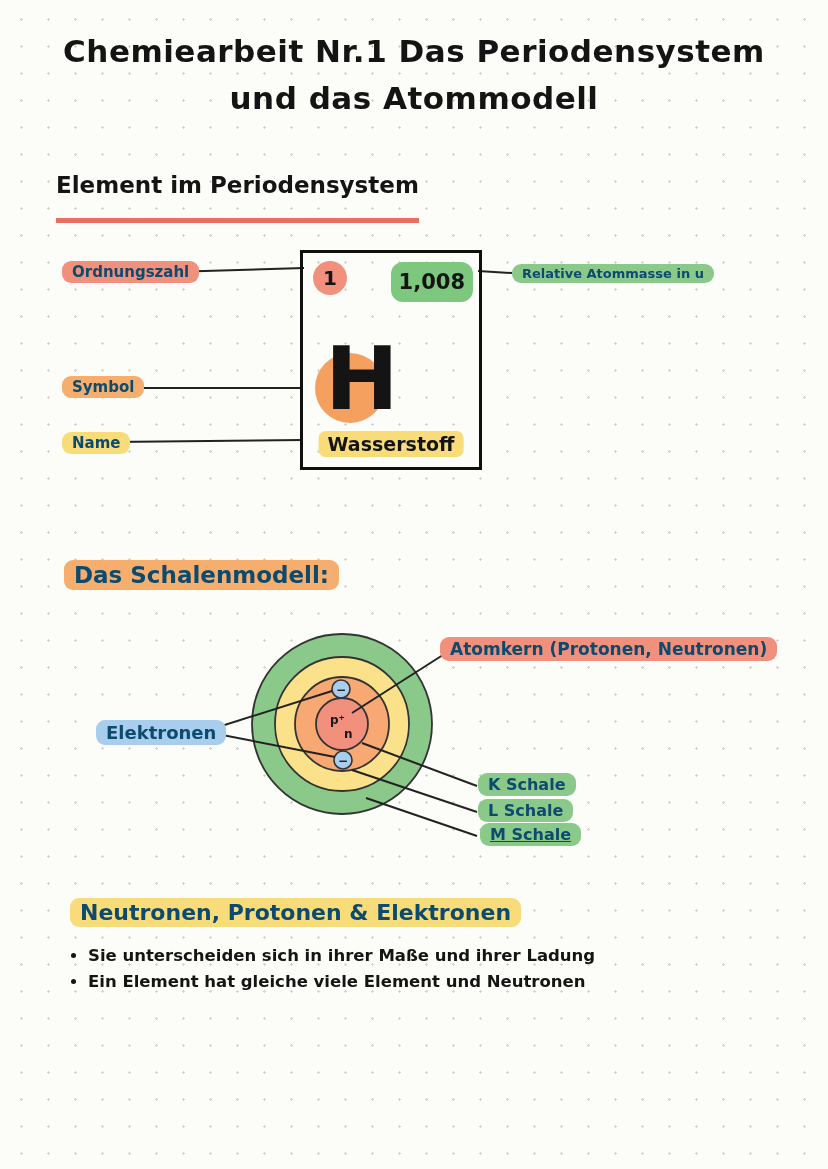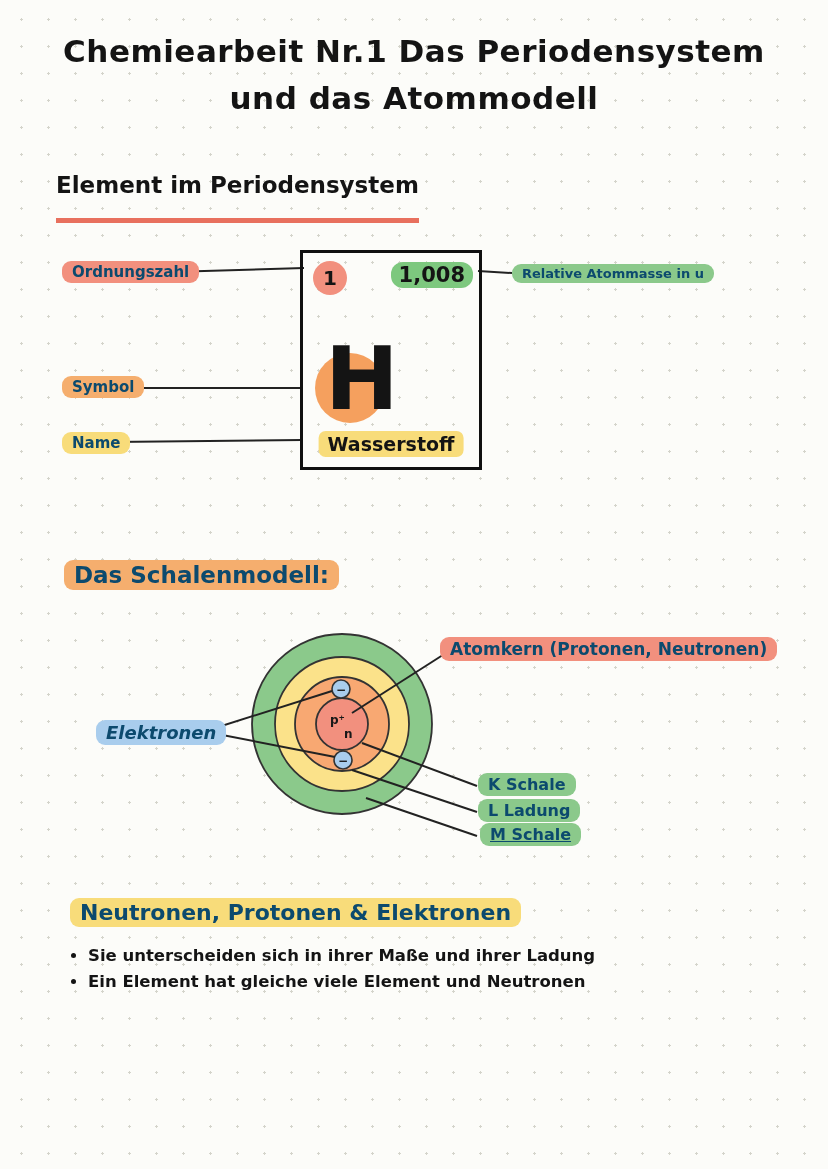--- a/index.html
+++ b/index.html
@@ -30,34 +30,34 @@
   .hl-orange { background:#f5ae6e; }
   .hl-yellow { background:#f8dc7a; }
   .hl-green  { background:#8bc98b; }
   .hl-blue   { background:#a9cded; }
 
   
   .element-card { left:300px; top:250px; width:176px; height:214px; border:3.5px solid #101010; z-index:2; }
   .number-badge { position:absolute; left:10px; top:8px; width:34px; height:34px; border-radius:50%;
                   background:#f2907e; text-align:center; line-height:34px; font-size:20px; font-weight:800; }
   .mass-badge   { position:absolute; right:6px; top:9px; background:#7dc87e; border-radius:12px;
-                  padding:1px 8px; font-size:21px; font-weight:800; }
+                  padding:8px 8px; font-size:21px; font-weight:800; }
   .h-blob   { position:absolute; left:12px; top:100px; width:70px; height:70px; border-radius:50%; background:#f5a05e; }
   .h-letter { position:absolute; left:22px; top:82px; font-size:88px; line-height:1; font-weight:800; }
   .name-badge { position:absolute; left:50%; bottom:10px; transform:translateX(-50%); background:#f8dc7a;
                 border-radius:7px; padding:2px 9px; font-size:19px; font-weight:800; white-space:nowrap; }
 
   
   .lbl { z-index:3; white-space:nowrap; }
   .lbl-ordnungszahl { left:62px;  top:261px; font-size:15px; }
   .lbl-symbol       { left:62px;  top:376px; font-size:15px; }
   .lbl-name         { left:62px;  top:432px; font-size:15px; }
   .lbl-mass         { left:512px; top:264px; font-size:13px; }
   .lbl-atomkern     { left:440px; top:637px; font-size:17px; }
-  .lbl-elektronen   { left:96px;  top:720px; font-size:18px;font-style:italic; }
+  .lbl-elektronen   { left:96px;  top:720px; font-size:18px; }
   .lbl-k            { left:478px; top:773px; font-size:16px; }
   .lbl-l            { left:478px; top:799px; font-size:16px; }
   .lbl-m            { left:480px; top:823px; font-size:16px;text-decoration:underline; }
 
   .heading-element  { left:56px; top:172px; }
   .heading-shell    { left:64px; top:560px;border-radius:11px; }
   .heading-particle { left:70px; top:898px; font-size:22px; }
 
   
   .bullets { left:66px; top:946px; margin:0; padding-left:22px; }
@@ -122,21 +122,21 @@
   <span class="abs lbl lbl-name hl hl-yellow">Name</span>
   <span class="abs lbl lbl-mass hl hl-green">Relative Atommasse in u</span>
 
   <div class="abs heading-shell sec-heading">
     <span class="hl hl-orange">Das Schalenmodell:</span>
   </div>
 
   <span class="abs lbl lbl-atomkern hl hl-red">Atomkern (Protonen, Neutronen)</span>
   <span class="abs lbl lbl-elektronen hl hl-blue">Elektronen</span>
   <span class="abs lbl lbl-k hl hl-green">K Schale</span>
-  <span class="abs lbl lbl-l hl hl-green">L Ladung</span>
+  <span class="abs lbl lbl-l hl hl-green">L Schale</span>
   <span class="abs lbl lbl-m hl hl-green">M Schale</span>
 
   <div class="abs heading-particle sec-heading">
     <span class="hl hl-yellow">Neutronen, Protonen &amp; Elektronen</span>
   </div>
 
   <ul class="abs bullets">
     <li>Sie unterscheiden sich in ihrer Maße und ihrer Ladung</li>
     <li>Ein Element hat gleiche viele Element und Neutronen</li>
   </ul>

